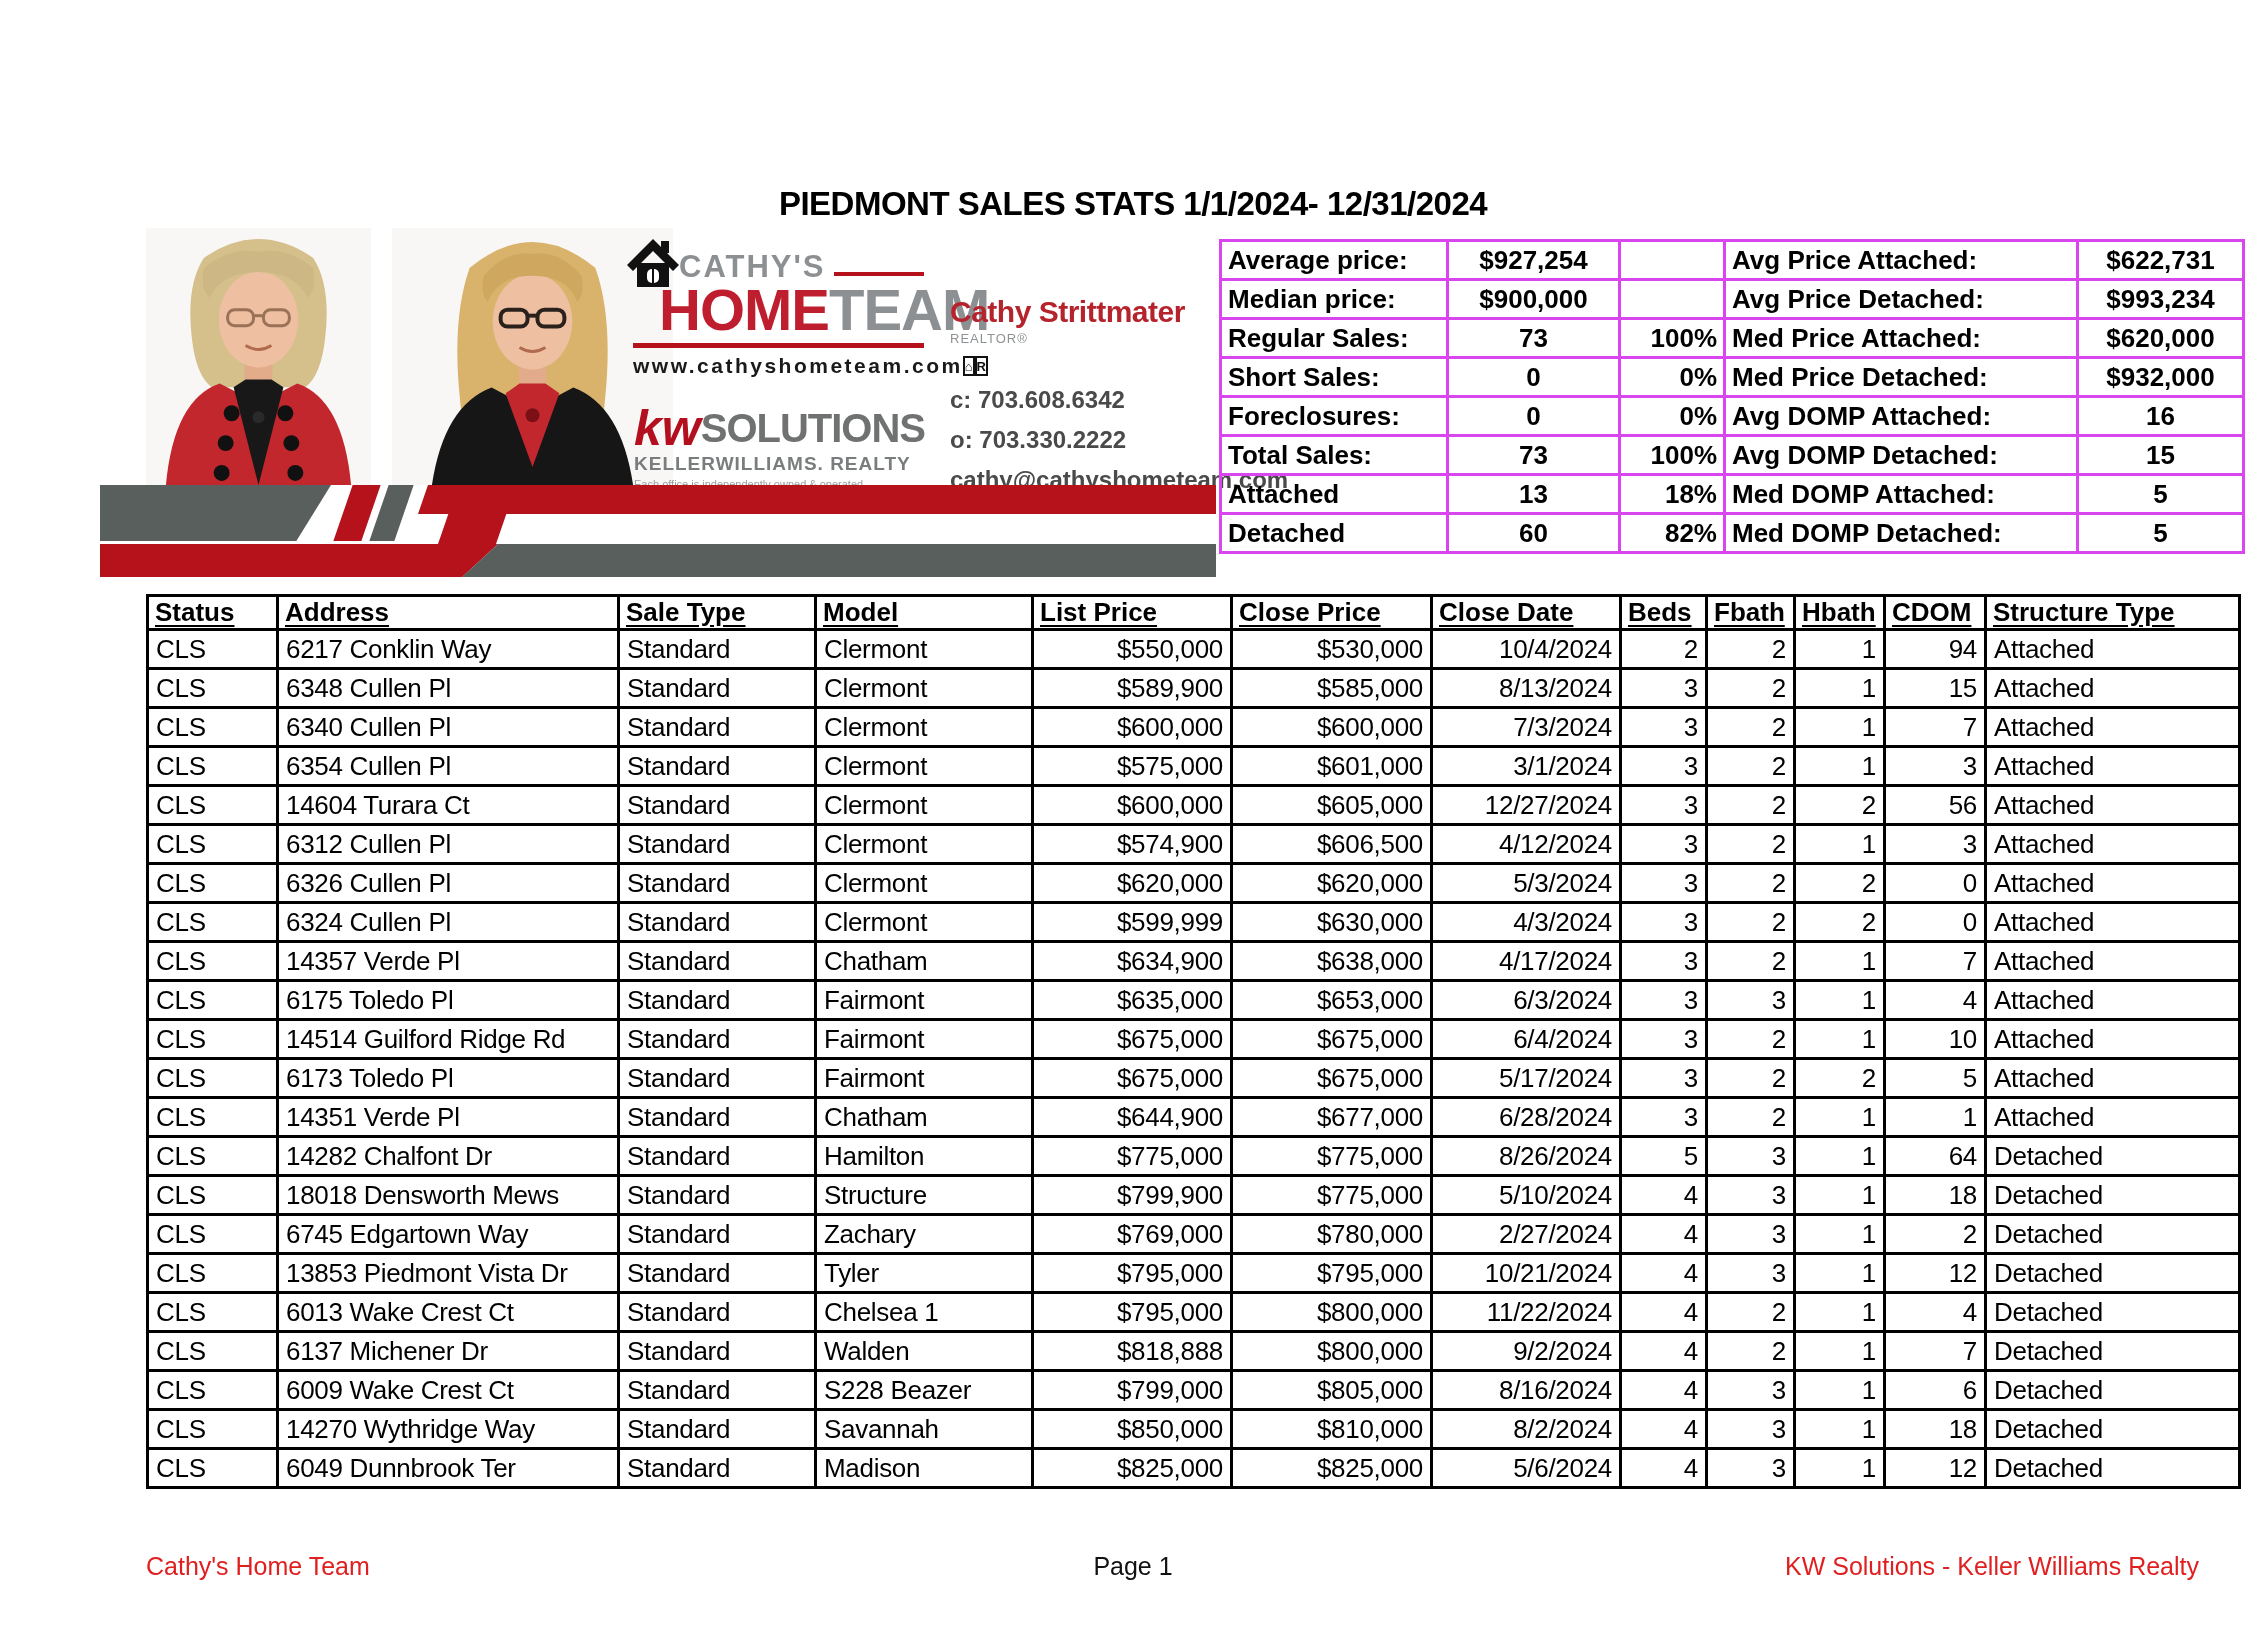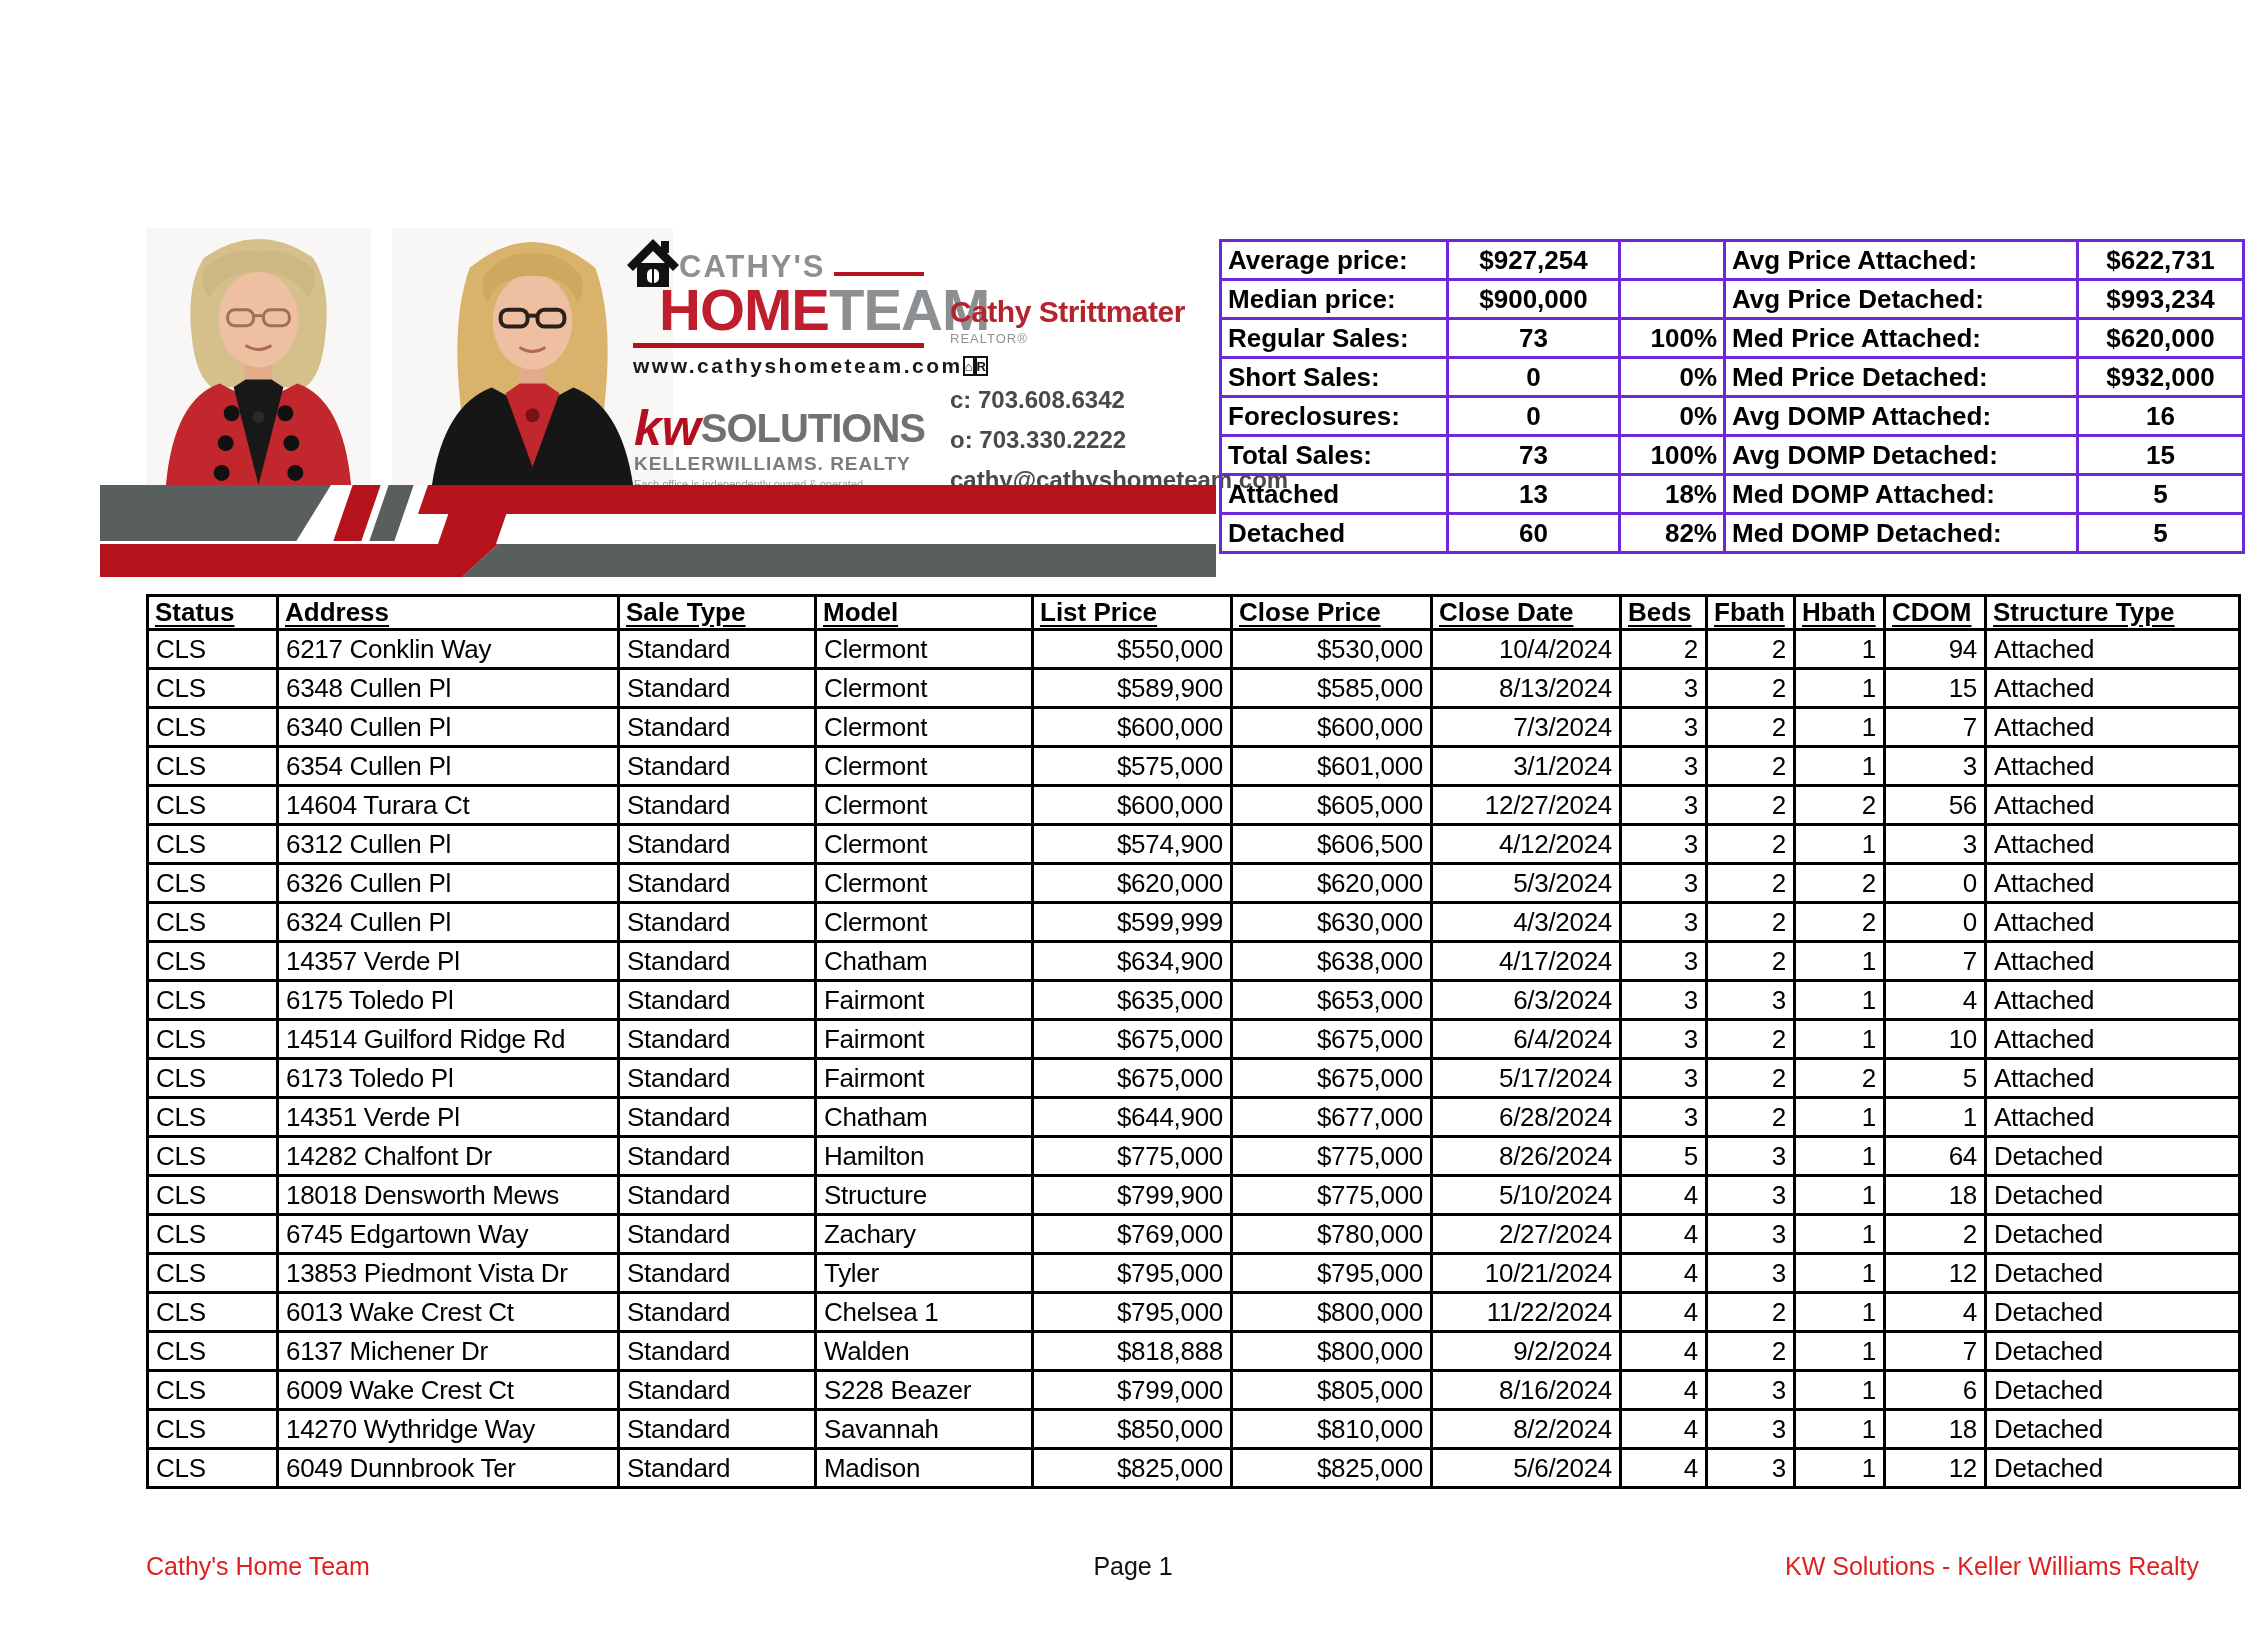--- a/index.html
+++ b/index.html
@@ -34,21 +34,21 @@
   .kw-kw{ font-size:50px; font-weight:800; font-style:italic; color:#b40f1f; line-height:0.9;}
   .kw-sol{ font-size:40px; font-weight:700; color:#6f7271; letter-spacing:-1px;}
   .kw-sub{ font-size:19px; color:#7a7d7e; letter-spacing:1px; margin-top:2px; font-weight:700;}
   .kw-disc{ font-size:11px; color:#9a9d9e; margin-top:3px;}
   .agent-block{ position:absolute; left:950px; top:295px; width:299px;}
   .agent-name{ font-size:30px; font-weight:700; color:#b5242c; letter-spacing:-0.5px;}
   .agent-title{ font-size:13px; color:#8f9294; letter-spacing:1px; margin-top:2px;}
   .agent-contacts{ margin-top:34px; font-size:24px; font-weight:700; color:#4a4a4a; line-height:40px;}
   
   .summary{ position:absolute; left:1219px; top:239px; border-collapse:collapse; table-layout:fixed; width:990px;}
-  .summary td{ border:3px solid #6d28d9; height:36px; font-size:26px; font-weight:700;
+  .summary td{ border:3px solid #d946ef; height:36px; font-size:26px; font-weight:700;
                padding:0 6px; white-space:nowrap; overflow:hidden;}
   td.s0{ width:212px; text-align:left;}
   td.s1{ width:157px; text-align:center;}
   td.s2{ width:90px;  text-align:right;}
   td.s3{ width:338px; text-align:left;}
   td.s4{ width:151px; text-align:center;}
   
   .banner{ position:absolute; left:100px; top:485px; width:1116px; height:93px;}
   .banner > div{ position:absolute; }
   .b-grayblock{ left:0; top:0; width:231px; height:56px; background:#595f5d;
@@ -78,20 +78,21 @@
   .footer{ position:absolute; top:1552px; left:0; width:2266px; font-size:25px;}
   .f-left{ position:absolute; left:146px; color:#e02020;}
   .f-center{ position:absolute; left:0; width:2266px; text-align:center; color:#111;}
   .f-right{ position:absolute; right:67px; color:#e02020;}
 </style>
 </head>
 <body>
 
 <div class="page">
 
+  <div class="doc-title">PIEDMONT SALES STATS 1/1/2024- 12/31/2024</div>
 
   <div class="photo photo1">
     <svg width="225" height="257" viewBox="0 0 226 258">
       <rect width="226" height="258" fill="#f8f7f5"></rect>
       <path d="M58 30 Q113 -8 168 30 Q186 58 180 110 Q176 148 160 160 L66 160 Q50 148 46 110 Q40 58 58 30Z" fill="#d5c08c"></path>
       <rect x="99" y="120" width="28" height="36" fill="#e2ab8a"></rect>
       <ellipse cx="113" cy="92" rx="40" ry="48" fill="#eebfa0"></ellipse>
       <path d="M58 40 Q86 18 113 24 Q140 18 168 40 Q172 62 162 70 Q150 44 113 44 Q76 44 64 70 Q54 62 58 40Z" fill="#cdb784"></path>
       <rect x="82" y="82" width="26" height="16" rx="7" fill="none" stroke="#9a7257" stroke-width="3"></rect>
       <rect x="118" y="82" width="26" height="16" rx="7" fill="none" stroke="#9a7257" stroke-width="3"></rect>

